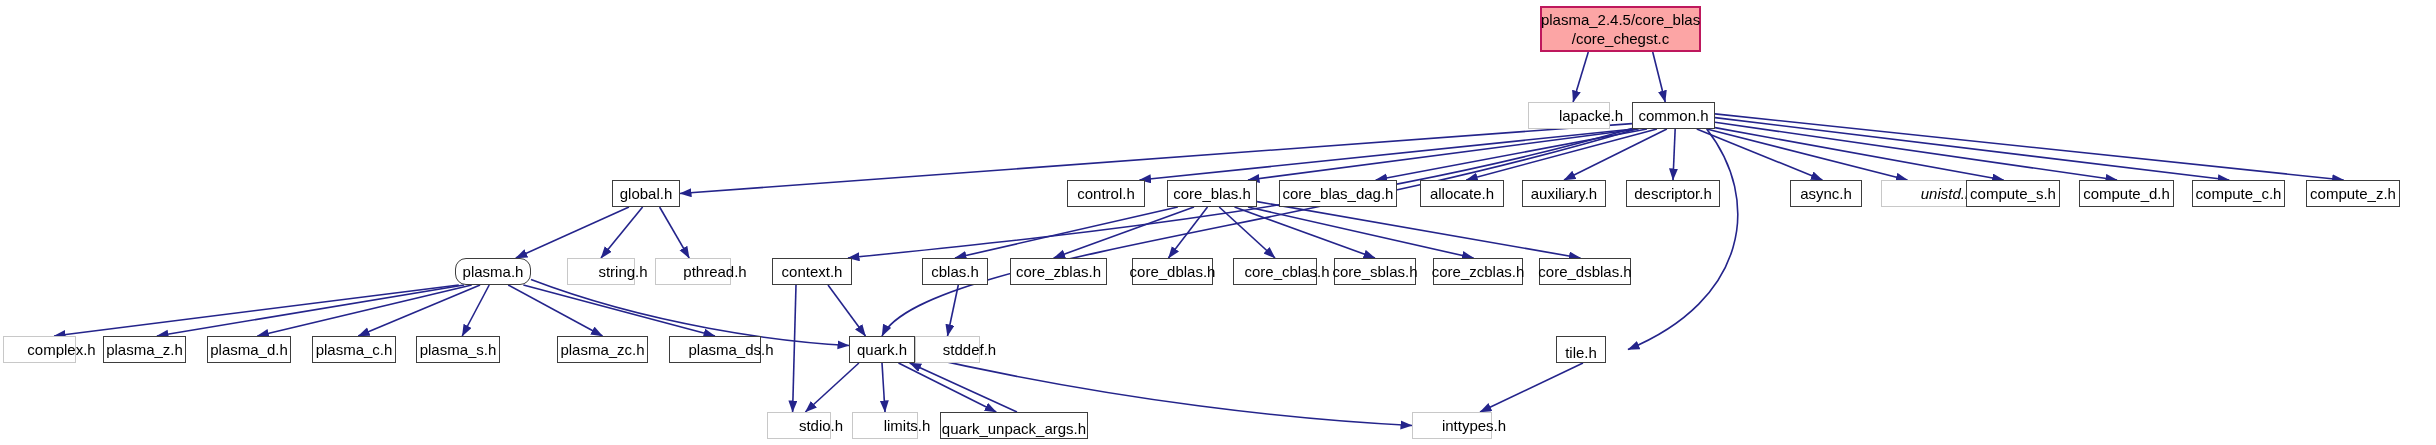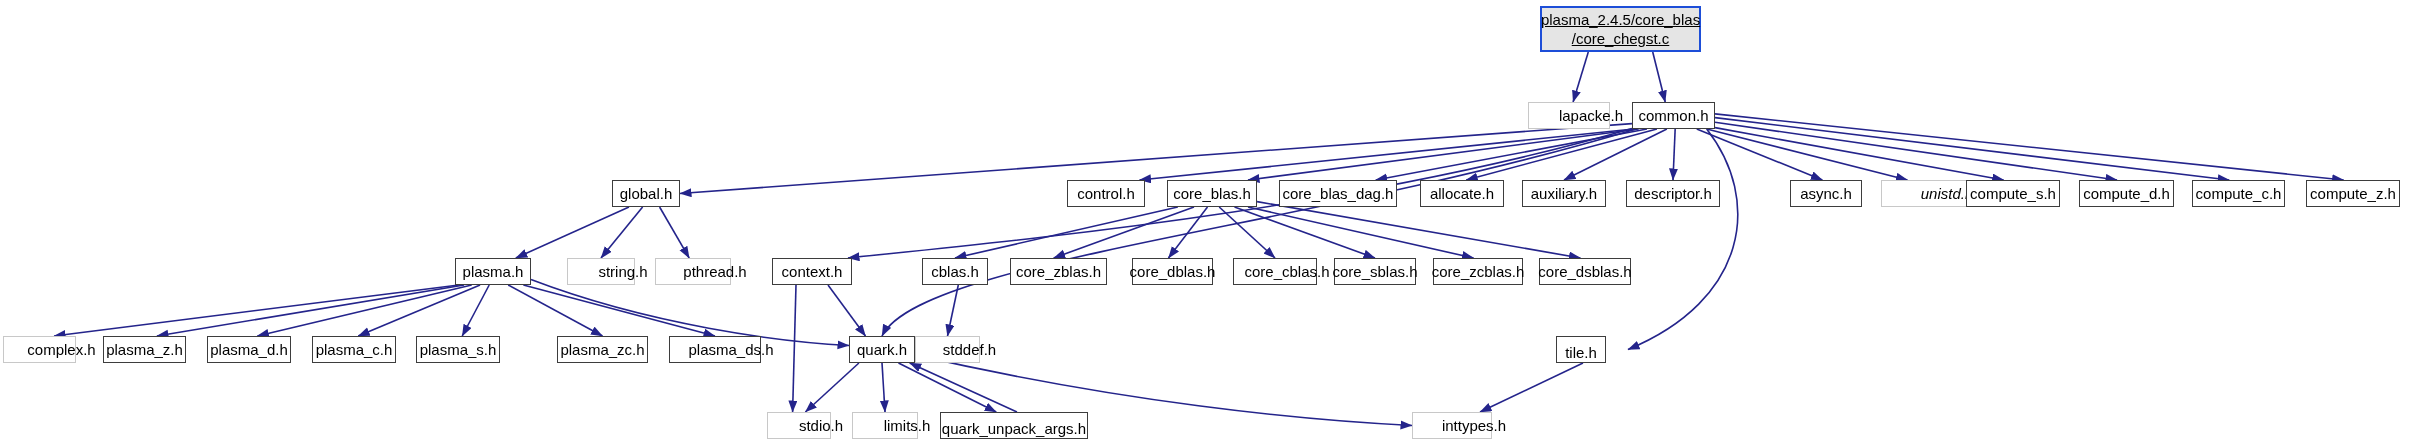--- a/index.html
+++ b/index.html
@@ -4,21 +4,21 @@
 <style>
   html,body{margin:0;padding:0;background:#ffffff;}
   #graph{position:relative;font-family:"Liberation Sans",sans-serif;overflow:hidden;}
   #graph svg{position:absolute;left:0;top:0;}
   .gnode{
     position:absolute;box-sizing:border-box;background:#ffffff;
     border:1.5px solid #3d3d3d;display:flex;align-items:center;justify-content:center;
     text-align:center;font-size:15px;line-height:1.3;color:#000;white-space:pre-line;
   }
   .gnode.plain{border-color:#c8c8c8;padding-left:44px;}
-  .gnode.main{background:#e5e5e5;border:2px solid #1d4ed8;text-decoration:underline;}
+  .gnode.main{background:#fca5a5;border:2px solid #be185d;}
   .gnode span{pointer-events:none;}
 </style>
 </head>
 <body>
 
 <div id="graph" style="width: 2436px; height: 445px; background: rgb(255, 255, 255);">
     <svg width="2436" height="445">
       <defs>
         <marker id="arrow" markerUnits="userSpaceOnUse" markerWidth="13" markerHeight="11" refX="11.5" refY="4.5" orient="auto">
           <path d="M0,0 L12,4.5 L0,9 z" fill="#24248b"></path>
@@ -80,21 +80,21 @@
     <div class="gnode link" style="left: 1279px; top: 180px; width: 118px; height: 27px;"><span>core_blas_dag.h</span></div>
     <div class="gnode link" style="left: 1420px; top: 180px; width: 84px; height: 27px;"><span>allocate.h</span></div>
     <div class="gnode link" style="left: 1522px; top: 180px; width: 84px; height: 27px;"><span>auxiliary.h</span></div>
     <div class="gnode link" style="left: 1626px; top: 180px; width: 94px; height: 27px;"><span>descriptor.h</span></div>
     <div class="gnode link" style="left: 1790px; top: 180px; width: 72px; height: 27px;"><span>async.h</span></div>
     <div class="gnode plain" style="left: 1881px; top: 180px; width: 88px; height: 27px; font-style: italic;"><span>unistd.h</span></div>
     <div class="gnode link" style="left: 1966px; top: 180px; width: 94px; height: 27px;"><span>compute_s.h</span></div>
     <div class="gnode link" style="left: 2079px; top: 180px; width: 95px; height: 27px;"><span>compute_d.h</span></div>
     <div class="gnode link" style="left: 2192px; top: 180px; width: 93px; height: 27px;"><span>compute_c.h</span></div>
     <div class="gnode link" style="left: 2306px; top: 180px; width: 94px; height: 27px;"><span>compute_z.h</span></div>
-    <div class="gnode link" style="left: 455px; top: 258px; width: 76px; height: 27px;"><span>plasma.h</span></div>
+    <div class="gnode link" style="left: 455px; top: 258px; width: 76px; height: 27px; border-radius: 11px;"><span>plasma.h</span></div>
     <div class="gnode plain" style="left: 567px; top: 258px; width: 68px; height: 27px;"><span>string.h</span></div>
     <div class="gnode plain" style="left: 655px; top: 258px; width: 76px; height: 27px;"><span>pthread.h</span></div>
     <div class="gnode link" style="left: 772px; top: 258px; width: 80px; height: 27px;"><span>context.h</span></div>
     <div class="gnode link" style="left: 922px; top: 258px; width: 66px; height: 27px;"><span>cblas.h</span></div>
     <div class="gnode link" style="left: 1010px; top: 258px; width: 97px; height: 27px;"><span>core_zblas.h</span></div>
     <div class="gnode link" style="left: 1132px; top: 258px; width: 81px; height: 27px;"><span>core_dblas.h</span></div>
     <div class="gnode link" style="left: 1233px; top: 258px; width: 84px; height: 27px; padding-left: 24px;"><span>core_cblas.h</span></div>
     <div class="gnode link" style="left: 1334px; top: 258px; width: 82px; height: 27px;"><span>core_sblas.h</span></div>
     <div class="gnode link" style="left: 1433px; top: 258px; width: 90px; height: 27px;"><span>core_zcblas.h</span></div>
     <div class="gnode link" style="left: 1539px; top: 258px; width: 92px; height: 27px;"><span>core_dsblas.h</span></div>

